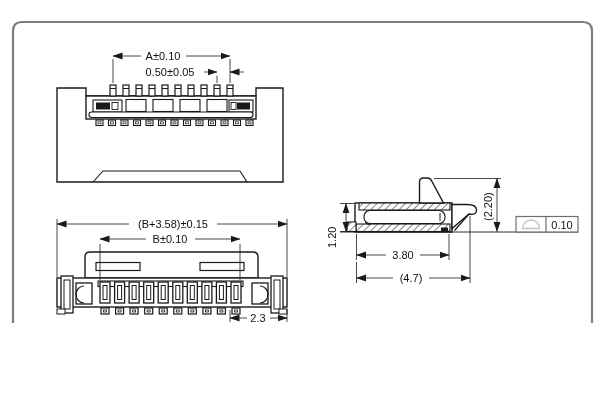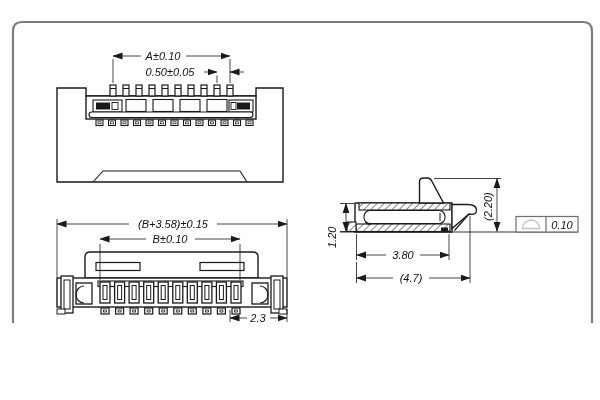--- a/index.html
+++ b/index.html
@@ -1,17 +1,17 @@
 <!DOCTYPE html>
 <html><head>
 <meta charset="utf-8">
 <style>
   html,body{margin:0;padding:0;background:#ffffff;}
   .canvas{position:relative;width:600px;height:323px;background:#ffffff;overflow:hidden;
-          font-family:"Liberation Sans", sans-serif;font-style:italic;}
+          font-family:"Liberation Sans", sans-serif;}
   svg{position:absolute;left:0;top:0;}
   text{font-family:"Liberation Sans", sans-serif;fill:#111;}
   .dimtxt{font-size:11px;}
 </style>
 </head>
 <body>
 
 <div class="canvas">
 <svg width="600" height="400" viewBox="0 0 600 400">
   <defs>

